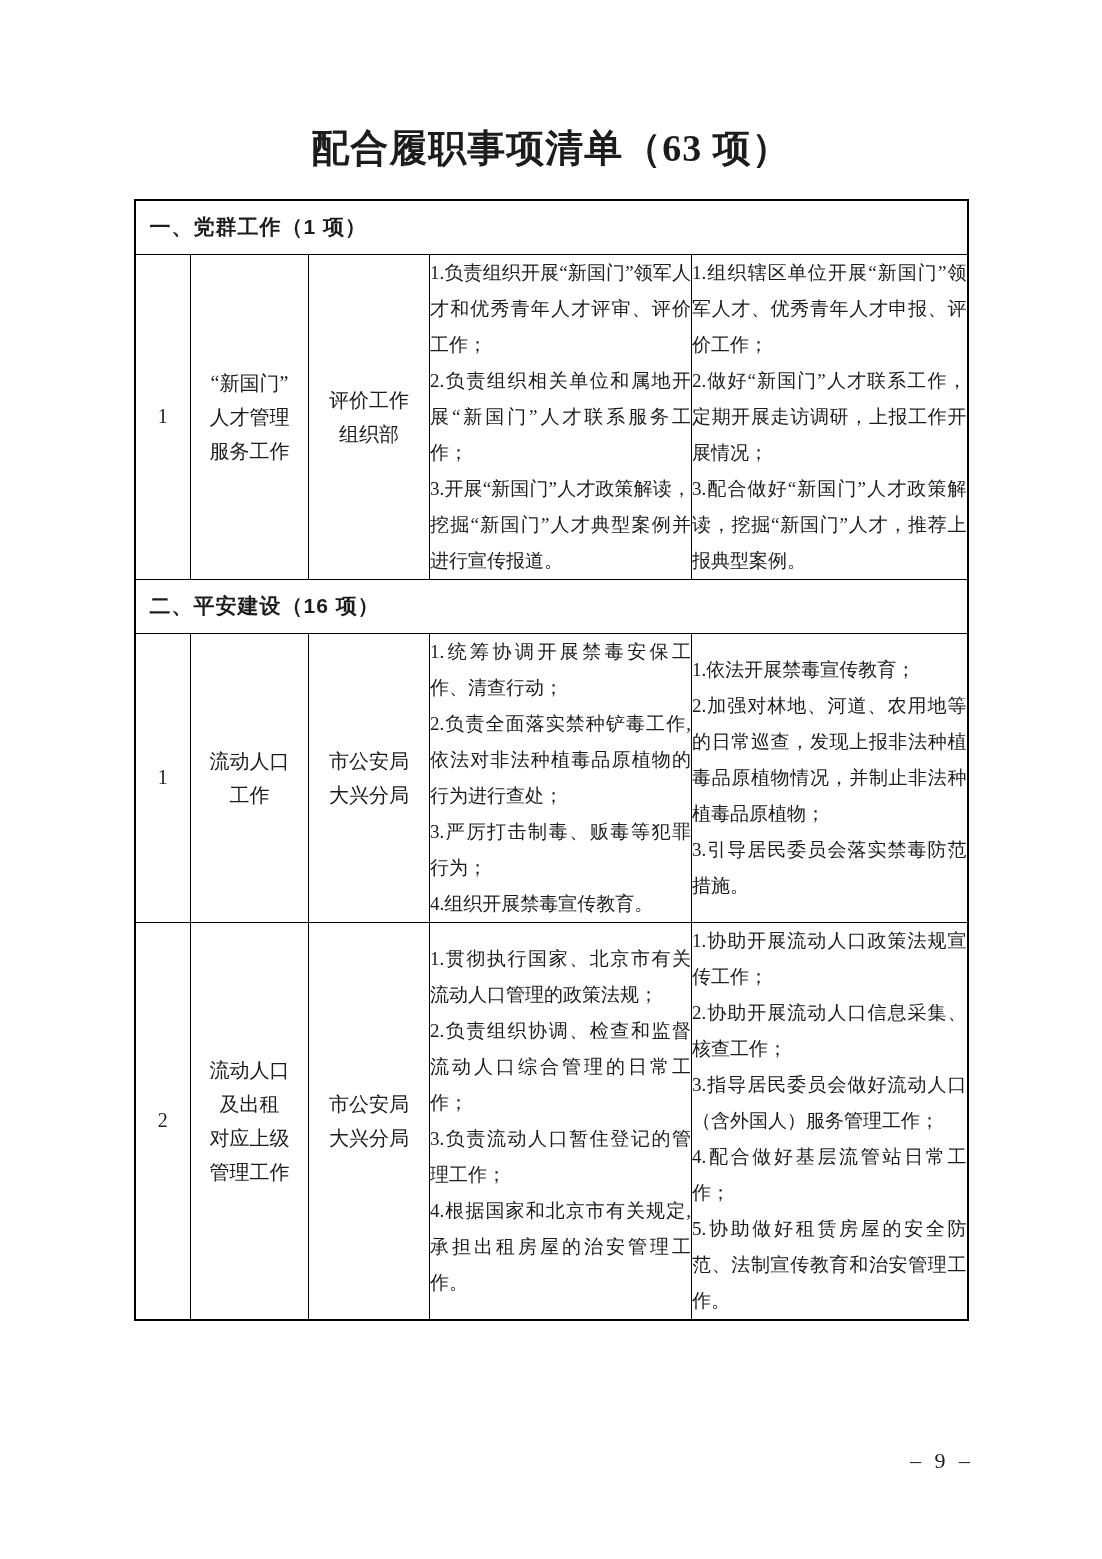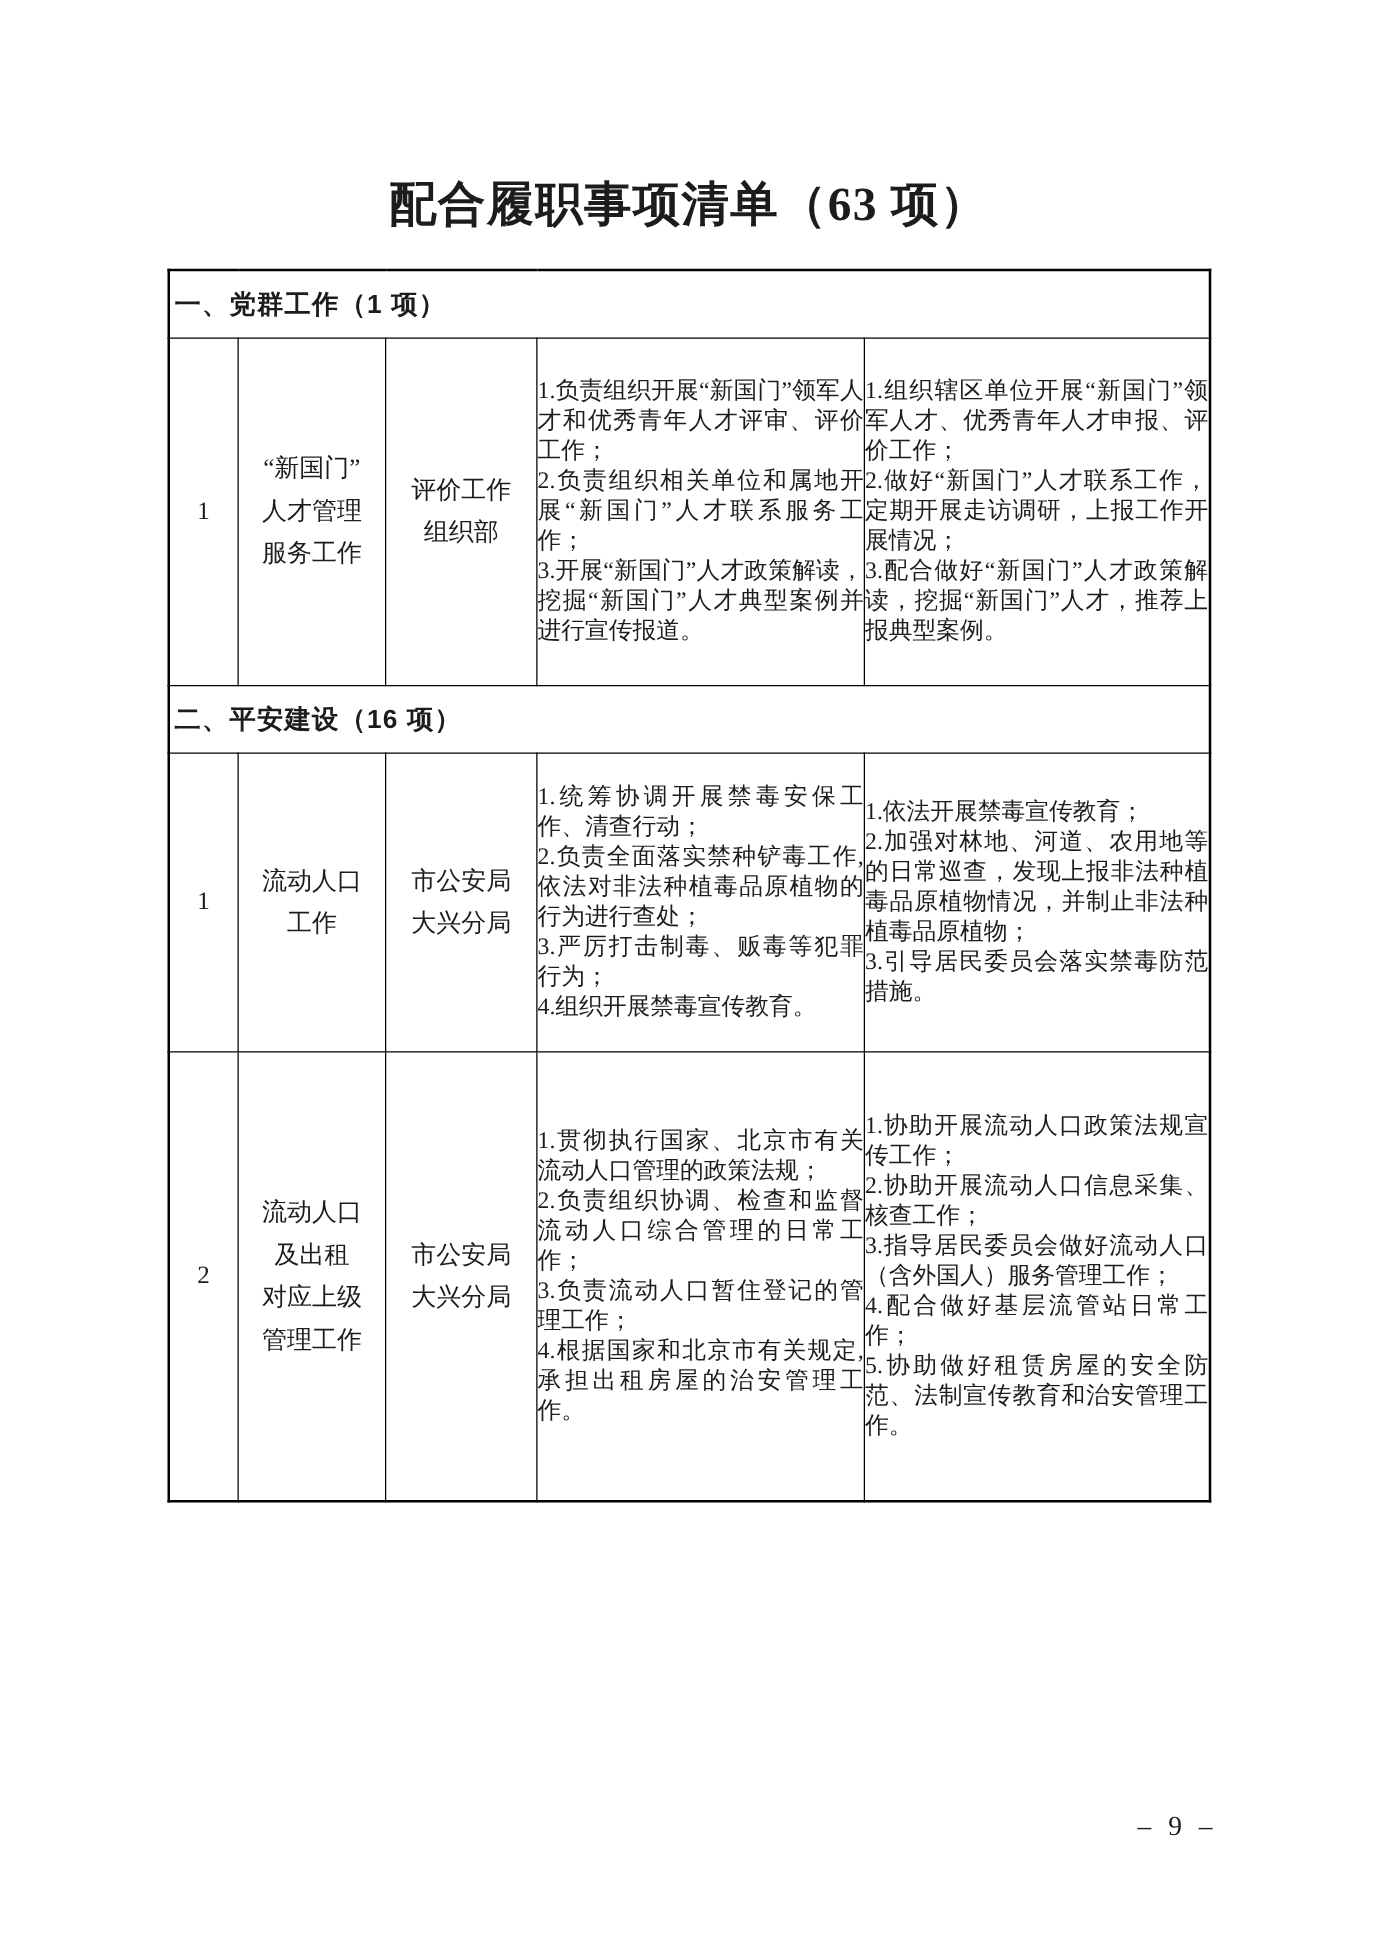--- a/index.html
+++ b/index.html
@@ -9,21 +9,21 @@
   }
   body {
     width: 1102px;
     height: 1559px;
     position: relative;
     font-family: "Liberation Serif", "DejaVu Serif", serif;
     color: #1c1c1c;
     overflow: hidden;
   }
   .doc-title {
-    margin: 16px;
+    margin: 0;
     padding-top: 119px;
     text-align: center;
     font-size: 38px;
     line-height: 58px;
     font-weight: bold;
     font-family: "Liberation Serif", "DejaVu Serif", serif;
     letter-spacing: 1px;
   }
   table.duty-table {
     width: 833px;
@@ -49,40 +49,40 @@
     white-space: pre-line;
     border-bottom: 2px solid #000;
   }
   tr.section-row td {
     height: 54px;
     font-family: "Liberation Sans", "DejaVu Sans", sans-serif;
     font-weight: bold;
     font-size: 21px;
     text-align: left;
     vertical-align: middle;
-    padding-left: 4px;
+    padding-left: 14px;
     letter-spacing: 1px;
   }
   td.cell-no {
     text-align: center;
     vertical-align: middle;
     font-size: 20px;
   }
   td.cell-name, td.cell-dept {
     text-align: center;
     vertical-align: middle;
     font-size: 20px;
     line-height: 34px;
     white-space: pre-line;
   }
   td.cell-duty {
     text-align: justify;
     vertical-align: middle;
     font-size: 19px;
-    line-height: 24px;
+    line-height: 36px;
     padding: 9px 10px 9px 11px;
     white-space: pre-line;
   }
   tr.row-a  { height: 278px; }
   tr.row-b  { height: 239px; }
   tr.row-c  { height: 360px; }
   .page-number {
     position: absolute;
     top: 1448px;
     right: 128px;

